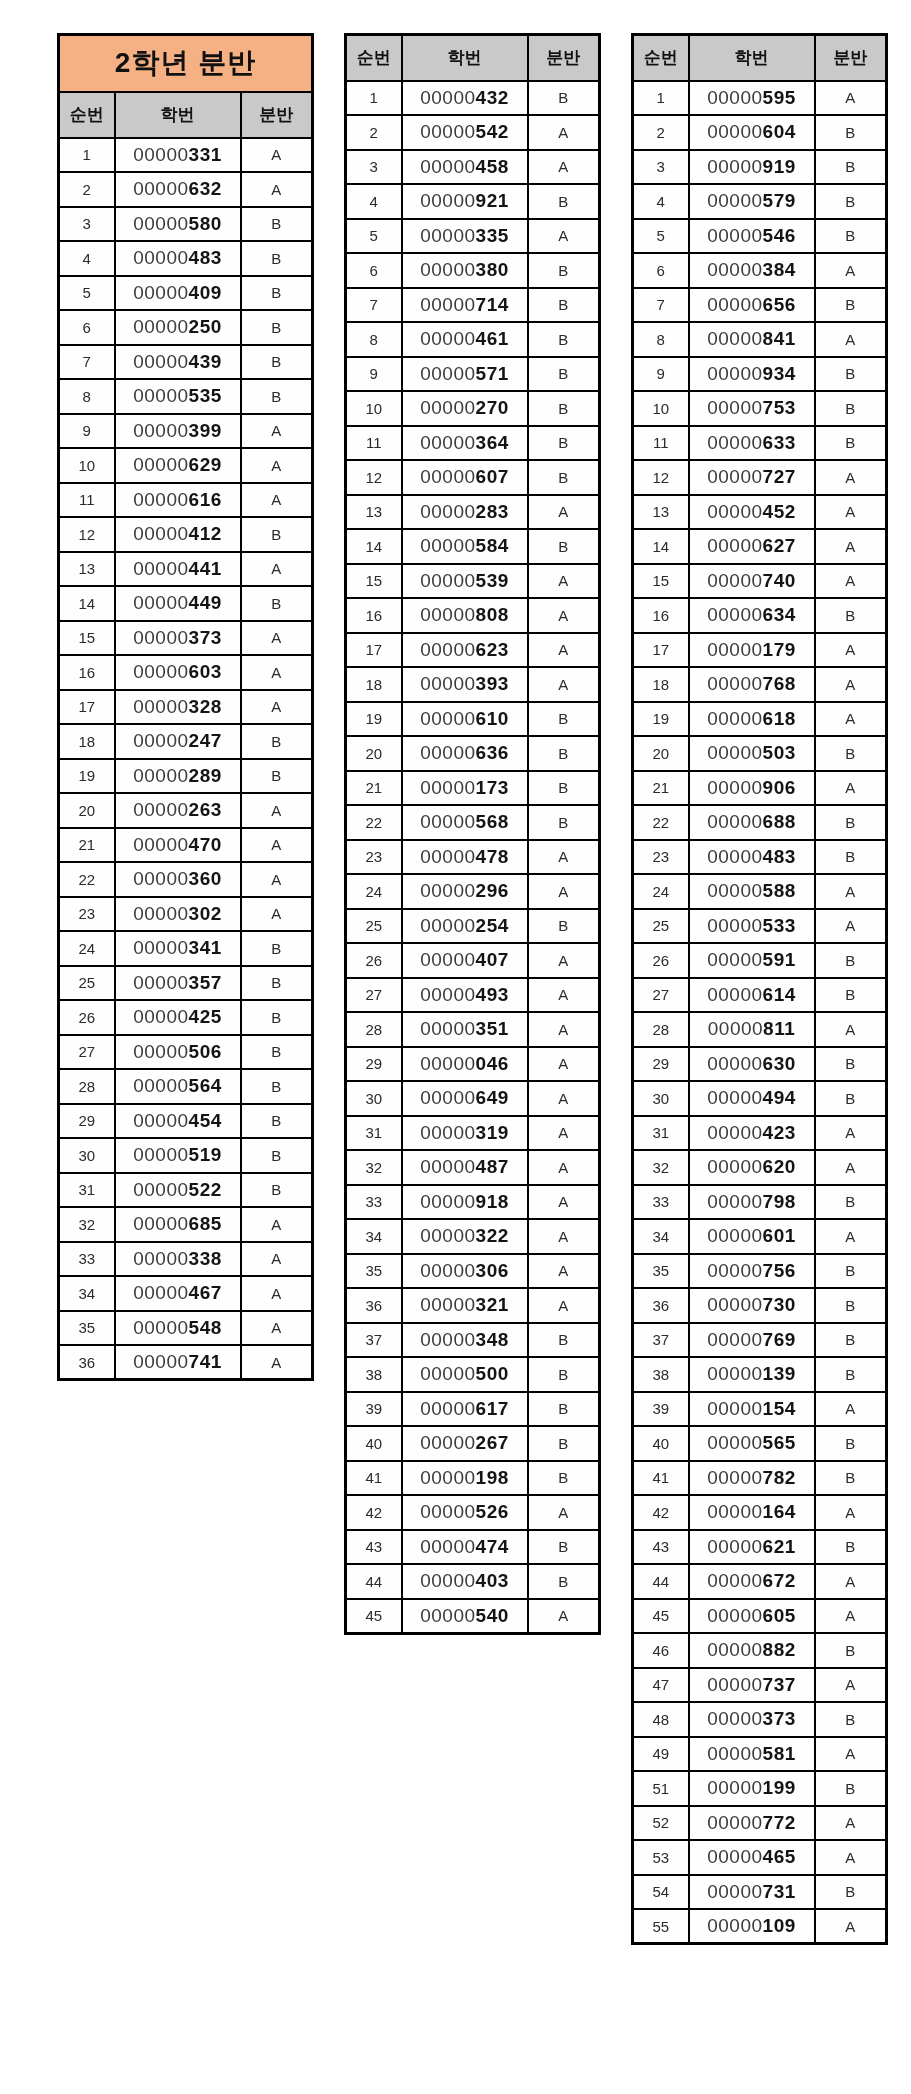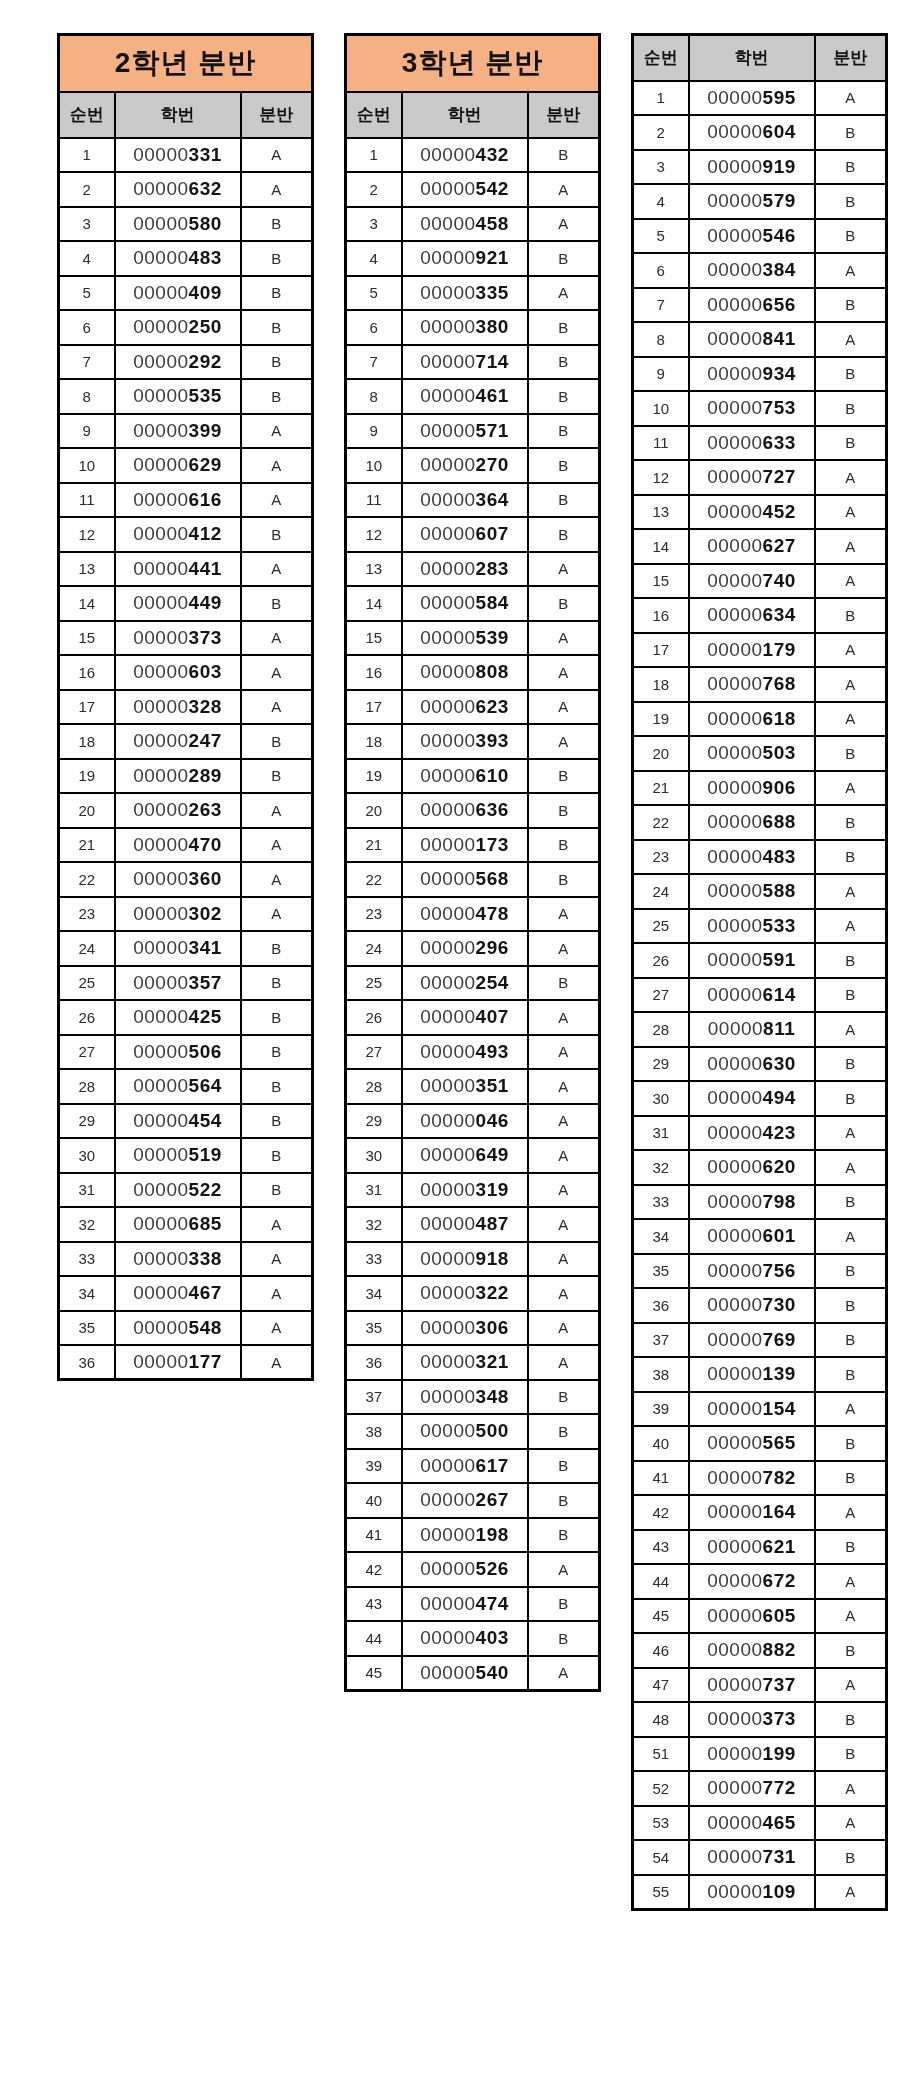--- a/index.html
+++ b/index.html
@@ -148,21 +148,21 @@
     <td class="seq">6</td>
     <td class="sid">
       <span class="mask">00000</span><span class="tail">250</span>
     </td>
     <td class="ban">B</td>
   </tr>
 
   <tr>
     <td class="seq">7</td>
     <td class="sid">
-      <span class="mask">00000</span><span class="tail">292</span>
+      <span class="mask">00000</span><span class="tail">439</span>
     </td>
     <td class="ban">B</td>
   </tr>
 
   <tr>
     <td class="seq">8</td>
     <td class="sid">
       <span class="mask">00000</span><span class="tail">535</span>
     </td>
     <td class="ban">B</td>
@@ -380,400 +380,21 @@
     <td class="seq">35</td>
     <td class="sid">
       <span class="mask">00000</span><span class="tail">548</span>
     </td>
     <td class="ban">A</td>
   </tr>
 
   <tr>
     <td class="seq">36</td>
     <td class="sid">
-      <span class="mask">00000</span><span class="tail">177</span>
-    </td>
-    <td class="ban">A</td>
-  </tr>
-</tbody>
-  </table>
-
-  <table class="ban-table">
-    <colgroup>
-      <col class="c-seq">
-      <col class="c-id">
-      <col class="c-ban">
-    </colgroup>
-    <thead>
-      <tr>
-        <th class="title" colspan="3">3학년 분반</th>
-      </tr>
-      <tr class="cols">
-        <th>순번</th>
-        <th>학번</th>
-        <th>분반</th>
-      </tr>
-    </thead>
-    <tbody>
-  <tr>
-    <td class="seq">1</td>
-    <td class="sid">
-      <span class="mask">00000</span><span class="tail">432</span>
-    </td>
-    <td class="ban">B</td>
-  </tr>
-
-  <tr>
-    <td class="seq">2</td>
-    <td class="sid">
-      <span class="mask">00000</span><span class="tail">542</span>
-    </td>
-    <td class="ban">A</td>
-  </tr>
-
-  <tr>
-    <td class="seq">3</td>
-    <td class="sid">
-      <span class="mask">00000</span><span class="tail">458</span>
-    </td>
-    <td class="ban">A</td>
-  </tr>
-
-  <tr>
-    <td class="seq">4</td>
-    <td class="sid">
-      <span class="mask">00000</span><span class="tail">921</span>
-    </td>
-    <td class="ban">B</td>
-  </tr>
-
-  <tr>
-    <td class="seq">5</td>
-    <td class="sid">
-      <span class="mask">00000</span><span class="tail">335</span>
-    </td>
-    <td class="ban">A</td>
-  </tr>
-
-  <tr>
-    <td class="seq">6</td>
-    <td class="sid">
-      <span class="mask">00000</span><span class="tail">380</span>
-    </td>
-    <td class="ban">B</td>
-  </tr>
-
-  <tr>
-    <td class="seq">7</td>
-    <td class="sid">
-      <span class="mask">00000</span><span class="tail">714</span>
-    </td>
-    <td class="ban">B</td>
-  </tr>
-
-  <tr>
-    <td class="seq">8</td>
-    <td class="sid">
-      <span class="mask">00000</span><span class="tail">461</span>
-    </td>
-    <td class="ban">B</td>
-  </tr>
-
-  <tr>
-    <td class="seq">9</td>
-    <td class="sid">
-      <span class="mask">00000</span><span class="tail">571</span>
-    </td>
-    <td class="ban">B</td>
-  </tr>
-
-  <tr>
-    <td class="seq">10</td>
-    <td class="sid">
-      <span class="mask">00000</span><span class="tail">270</span>
-    </td>
-    <td class="ban">B</td>
-  </tr>
-
-  <tr>
-    <td class="seq">11</td>
-    <td class="sid">
-      <span class="mask">00000</span><span class="tail">364</span>
-    </td>
-    <td class="ban">B</td>
-  </tr>
-
-  <tr>
-    <td class="seq">12</td>
-    <td class="sid">
-      <span class="mask">00000</span><span class="tail">607</span>
-    </td>
-    <td class="ban">B</td>
-  </tr>
-
-  <tr>
-    <td class="seq">13</td>
-    <td class="sid">
-      <span class="mask">00000</span><span class="tail">283</span>
-    </td>
-    <td class="ban">A</td>
-  </tr>
-
-  <tr>
-    <td class="seq">14</td>
-    <td class="sid">
-      <span class="mask">00000</span><span class="tail">584</span>
-    </td>
-    <td class="ban">B</td>
-  </tr>
-
-  <tr>
-    <td class="seq">15</td>
-    <td class="sid">
-      <span class="mask">00000</span><span class="tail">539</span>
-    </td>
-    <td class="ban">A</td>
-  </tr>
-
-  <tr>
-    <td class="seq">16</td>
-    <td class="sid">
-      <span class="mask">00000</span><span class="tail">808</span>
-    </td>
-    <td class="ban">A</td>
-  </tr>
-
-  <tr>
-    <td class="seq">17</td>
-    <td class="sid">
-      <span class="mask">00000</span><span class="tail">623</span>
-    </td>
-    <td class="ban">A</td>
-  </tr>
-
-  <tr>
-    <td class="seq">18</td>
-    <td class="sid">
-      <span class="mask">00000</span><span class="tail">393</span>
-    </td>
-    <td class="ban">A</td>
-  </tr>
-
-  <tr>
-    <td class="seq">19</td>
-    <td class="sid">
-      <span class="mask">00000</span><span class="tail">610</span>
-    </td>
-    <td class="ban">B</td>
-  </tr>
-
-  <tr>
-    <td class="seq">20</td>
-    <td class="sid">
-      <span class="mask">00000</span><span class="tail">636</span>
-    </td>
-    <td class="ban">B</td>
-  </tr>
-
-  <tr>
-    <td class="seq">21</td>
-    <td class="sid">
-      <span class="mask">00000</span><span class="tail">173</span>
-    </td>
-    <td class="ban">B</td>
-  </tr>
-
-  <tr>
-    <td class="seq">22</td>
-    <td class="sid">
-      <span class="mask">00000</span><span class="tail">568</span>
-    </td>
-    <td class="ban">B</td>
-  </tr>
-
-  <tr>
-    <td class="seq">23</td>
-    <td class="sid">
-      <span class="mask">00000</span><span class="tail">478</span>
-    </td>
-    <td class="ban">A</td>
-  </tr>
-
-  <tr>
-    <td class="seq">24</td>
-    <td class="sid">
-      <span class="mask">00000</span><span class="tail">296</span>
-    </td>
-    <td class="ban">A</td>
-  </tr>
-
-  <tr>
-    <td class="seq">25</td>
-    <td class="sid">
-      <span class="mask">00000</span><span class="tail">254</span>
-    </td>
-    <td class="ban">B</td>
-  </tr>
-
-  <tr>
-    <td class="seq">26</td>
-    <td class="sid">
-      <span class="mask">00000</span><span class="tail">407</span>
-    </td>
-    <td class="ban">A</td>
-  </tr>
-
-  <tr>
-    <td class="seq">27</td>
-    <td class="sid">
-      <span class="mask">00000</span><span class="tail">493</span>
-    </td>
-    <td class="ban">A</td>
-  </tr>
-
-  <tr>
-    <td class="seq">28</td>
-    <td class="sid">
-      <span class="mask">00000</span><span class="tail">351</span>
-    </td>
-    <td class="ban">A</td>
-  </tr>
-
-  <tr>
-    <td class="seq">29</td>
-    <td class="sid">
-      <span class="mask">00000</span><span class="tail">046</span>
-    </td>
-    <td class="ban">A</td>
-  </tr>
-
-  <tr>
-    <td class="seq">30</td>
-    <td class="sid">
-      <span class="mask">00000</span><span class="tail">649</span>
-    </td>
-    <td class="ban">A</td>
-  </tr>
-
-  <tr>
-    <td class="seq">31</td>
-    <td class="sid">
-      <span class="mask">00000</span><span class="tail">319</span>
-    </td>
-    <td class="ban">A</td>
-  </tr>
-
-  <tr>
-    <td class="seq">32</td>
-    <td class="sid">
-      <span class="mask">00000</span><span class="tail">487</span>
-    </td>
-    <td class="ban">A</td>
-  </tr>
-
-  <tr>
-    <td class="seq">33</td>
-    <td class="sid">
-      <span class="mask">00000</span><span class="tail">918</span>
-    </td>
-    <td class="ban">A</td>
-  </tr>
-
-  <tr>
-    <td class="seq">34</td>
-    <td class="sid">
-      <span class="mask">00000</span><span class="tail">322</span>
-    </td>
-    <td class="ban">A</td>
-  </tr>
-
-  <tr>
-    <td class="seq">35</td>
-    <td class="sid">
-      <span class="mask">00000</span><span class="tail">306</span>
-    </td>
-    <td class="ban">A</td>
-  </tr>
-
-  <tr>
-    <td class="seq">36</td>
-    <td class="sid">
-      <span class="mask">00000</span><span class="tail">321</span>
-    </td>
-    <td class="ban">A</td>
-  </tr>
-
-  <tr>
-    <td class="seq">37</td>
-    <td class="sid">
-      <span class="mask">00000</span><span class="tail">348</span>
-    </td>
-    <td class="ban">B</td>
-  </tr>
-
-  <tr>
-    <td class="seq">38</td>
-    <td class="sid">
-      <span class="mask">00000</span><span class="tail">500</span>
-    </td>
-    <td class="ban">B</td>
-  </tr>
-
-  <tr>
-    <td class="seq">39</td>
-    <td class="sid">
-      <span class="mask">00000</span><span class="tail">617</span>
-    </td>
-    <td class="ban">B</td>
-  </tr>
-
-  <tr>
-    <td class="seq">40</td>
-    <td class="sid">
-      <span class="mask">00000</span><span class="tail">267</span>
-    </td>
-    <td class="ban">B</td>
-  </tr>
-
-  <tr>
-    <td class="seq">41</td>
-    <td class="sid">
-      <span class="mask">00000</span><span class="tail">198</span>
-    </td>
-    <td class="ban">B</td>
-  </tr>
-
-  <tr>
-    <td class="seq">42</td>
-    <td class="sid">
-      <span class="mask">00000</span><span class="tail">526</span>
-    </td>
-    <td class="ban">A</td>
-  </tr>
-
-  <tr>
-    <td class="seq">43</td>
-    <td class="sid">
-      <span class="mask">00000</span><span class="tail">474</span>
-    </td>
-    <td class="ban">B</td>
-  </tr>
-
-  <tr>
-    <td class="seq">44</td>
-    <td class="sid">
-      <span class="mask">00000</span><span class="tail">403</span>
-    </td>
-    <td class="ban">B</td>
-  </tr>
-
-  <tr>
-    <td class="seq">45</td>
-    <td class="sid">
-      <span class="mask">00000</span><span class="tail">540</span>
+      <span class="mask">00000</span><span class="tail">741</span>
     </td>
     <td class="ban">A</td>
   </tr>
 </tbody>
   </table>
 
   <table class="ban-table">
     <colgroup>
       <col class="c-seq">
       <col class="c-id">
@@ -783,20 +404,396 @@
       <tr class="cols">
         <th>순번</th>
         <th>학번</th>
         <th>분반</th>
       </tr>
     </thead>
     <tbody>
   <tr>
     <td class="seq">1</td>
     <td class="sid">
+      <span class="mask">00000</span><span class="tail">432</span>
+    </td>
+    <td class="ban">B</td>
+  </tr>
+
+  <tr>
+    <td class="seq">2</td>
+    <td class="sid">
+      <span class="mask">00000</span><span class="tail">542</span>
+    </td>
+    <td class="ban">A</td>
+  </tr>
+
+  <tr>
+    <td class="seq">3</td>
+    <td class="sid">
+      <span class="mask">00000</span><span class="tail">458</span>
+    </td>
+    <td class="ban">A</td>
+  </tr>
+
+  <tr>
+    <td class="seq">4</td>
+    <td class="sid">
+      <span class="mask">00000</span><span class="tail">921</span>
+    </td>
+    <td class="ban">B</td>
+  </tr>
+
+  <tr>
+    <td class="seq">5</td>
+    <td class="sid">
+      <span class="mask">00000</span><span class="tail">335</span>
+    </td>
+    <td class="ban">A</td>
+  </tr>
+
+  <tr>
+    <td class="seq">6</td>
+    <td class="sid">
+      <span class="mask">00000</span><span class="tail">380</span>
+    </td>
+    <td class="ban">B</td>
+  </tr>
+
+  <tr>
+    <td class="seq">7</td>
+    <td class="sid">
+      <span class="mask">00000</span><span class="tail">714</span>
+    </td>
+    <td class="ban">B</td>
+  </tr>
+
+  <tr>
+    <td class="seq">8</td>
+    <td class="sid">
+      <span class="mask">00000</span><span class="tail">461</span>
+    </td>
+    <td class="ban">B</td>
+  </tr>
+
+  <tr>
+    <td class="seq">9</td>
+    <td class="sid">
+      <span class="mask">00000</span><span class="tail">571</span>
+    </td>
+    <td class="ban">B</td>
+  </tr>
+
+  <tr>
+    <td class="seq">10</td>
+    <td class="sid">
+      <span class="mask">00000</span><span class="tail">270</span>
+    </td>
+    <td class="ban">B</td>
+  </tr>
+
+  <tr>
+    <td class="seq">11</td>
+    <td class="sid">
+      <span class="mask">00000</span><span class="tail">364</span>
+    </td>
+    <td class="ban">B</td>
+  </tr>
+
+  <tr>
+    <td class="seq">12</td>
+    <td class="sid">
+      <span class="mask">00000</span><span class="tail">607</span>
+    </td>
+    <td class="ban">B</td>
+  </tr>
+
+  <tr>
+    <td class="seq">13</td>
+    <td class="sid">
+      <span class="mask">00000</span><span class="tail">283</span>
+    </td>
+    <td class="ban">A</td>
+  </tr>
+
+  <tr>
+    <td class="seq">14</td>
+    <td class="sid">
+      <span class="mask">00000</span><span class="tail">584</span>
+    </td>
+    <td class="ban">B</td>
+  </tr>
+
+  <tr>
+    <td class="seq">15</td>
+    <td class="sid">
+      <span class="mask">00000</span><span class="tail">539</span>
+    </td>
+    <td class="ban">A</td>
+  </tr>
+
+  <tr>
+    <td class="seq">16</td>
+    <td class="sid">
+      <span class="mask">00000</span><span class="tail">808</span>
+    </td>
+    <td class="ban">A</td>
+  </tr>
+
+  <tr>
+    <td class="seq">17</td>
+    <td class="sid">
+      <span class="mask">00000</span><span class="tail">623</span>
+    </td>
+    <td class="ban">A</td>
+  </tr>
+
+  <tr>
+    <td class="seq">18</td>
+    <td class="sid">
+      <span class="mask">00000</span><span class="tail">393</span>
+    </td>
+    <td class="ban">A</td>
+  </tr>
+
+  <tr>
+    <td class="seq">19</td>
+    <td class="sid">
+      <span class="mask">00000</span><span class="tail">610</span>
+    </td>
+    <td class="ban">B</td>
+  </tr>
+
+  <tr>
+    <td class="seq">20</td>
+    <td class="sid">
+      <span class="mask">00000</span><span class="tail">636</span>
+    </td>
+    <td class="ban">B</td>
+  </tr>
+
+  <tr>
+    <td class="seq">21</td>
+    <td class="sid">
+      <span class="mask">00000</span><span class="tail">173</span>
+    </td>
+    <td class="ban">B</td>
+  </tr>
+
+  <tr>
+    <td class="seq">22</td>
+    <td class="sid">
+      <span class="mask">00000</span><span class="tail">568</span>
+    </td>
+    <td class="ban">B</td>
+  </tr>
+
+  <tr>
+    <td class="seq">23</td>
+    <td class="sid">
+      <span class="mask">00000</span><span class="tail">478</span>
+    </td>
+    <td class="ban">A</td>
+  </tr>
+
+  <tr>
+    <td class="seq">24</td>
+    <td class="sid">
+      <span class="mask">00000</span><span class="tail">296</span>
+    </td>
+    <td class="ban">A</td>
+  </tr>
+
+  <tr>
+    <td class="seq">25</td>
+    <td class="sid">
+      <span class="mask">00000</span><span class="tail">254</span>
+    </td>
+    <td class="ban">B</td>
+  </tr>
+
+  <tr>
+    <td class="seq">26</td>
+    <td class="sid">
+      <span class="mask">00000</span><span class="tail">407</span>
+    </td>
+    <td class="ban">A</td>
+  </tr>
+
+  <tr>
+    <td class="seq">27</td>
+    <td class="sid">
+      <span class="mask">00000</span><span class="tail">493</span>
+    </td>
+    <td class="ban">A</td>
+  </tr>
+
+  <tr>
+    <td class="seq">28</td>
+    <td class="sid">
+      <span class="mask">00000</span><span class="tail">351</span>
+    </td>
+    <td class="ban">A</td>
+  </tr>
+
+  <tr>
+    <td class="seq">29</td>
+    <td class="sid">
+      <span class="mask">00000</span><span class="tail">046</span>
+    </td>
+    <td class="ban">A</td>
+  </tr>
+
+  <tr>
+    <td class="seq">30</td>
+    <td class="sid">
+      <span class="mask">00000</span><span class="tail">649</span>
+    </td>
+    <td class="ban">A</td>
+  </tr>
+
+  <tr>
+    <td class="seq">31</td>
+    <td class="sid">
+      <span class="mask">00000</span><span class="tail">319</span>
+    </td>
+    <td class="ban">A</td>
+  </tr>
+
+  <tr>
+    <td class="seq">32</td>
+    <td class="sid">
+      <span class="mask">00000</span><span class="tail">487</span>
+    </td>
+    <td class="ban">A</td>
+  </tr>
+
+  <tr>
+    <td class="seq">33</td>
+    <td class="sid">
+      <span class="mask">00000</span><span class="tail">918</span>
+    </td>
+    <td class="ban">A</td>
+  </tr>
+
+  <tr>
+    <td class="seq">34</td>
+    <td class="sid">
+      <span class="mask">00000</span><span class="tail">322</span>
+    </td>
+    <td class="ban">A</td>
+  </tr>
+
+  <tr>
+    <td class="seq">35</td>
+    <td class="sid">
+      <span class="mask">00000</span><span class="tail">306</span>
+    </td>
+    <td class="ban">A</td>
+  </tr>
+
+  <tr>
+    <td class="seq">36</td>
+    <td class="sid">
+      <span class="mask">00000</span><span class="tail">321</span>
+    </td>
+    <td class="ban">A</td>
+  </tr>
+
+  <tr>
+    <td class="seq">37</td>
+    <td class="sid">
+      <span class="mask">00000</span><span class="tail">348</span>
+    </td>
+    <td class="ban">B</td>
+  </tr>
+
+  <tr>
+    <td class="seq">38</td>
+    <td class="sid">
+      <span class="mask">00000</span><span class="tail">500</span>
+    </td>
+    <td class="ban">B</td>
+  </tr>
+
+  <tr>
+    <td class="seq">39</td>
+    <td class="sid">
+      <span class="mask">00000</span><span class="tail">617</span>
+    </td>
+    <td class="ban">B</td>
+  </tr>
+
+  <tr>
+    <td class="seq">40</td>
+    <td class="sid">
+      <span class="mask">00000</span><span class="tail">267</span>
+    </td>
+    <td class="ban">B</td>
+  </tr>
+
+  <tr>
+    <td class="seq">41</td>
+    <td class="sid">
+      <span class="mask">00000</span><span class="tail">198</span>
+    </td>
+    <td class="ban">B</td>
+  </tr>
+
+  <tr>
+    <td class="seq">42</td>
+    <td class="sid">
+      <span class="mask">00000</span><span class="tail">526</span>
+    </td>
+    <td class="ban">A</td>
+  </tr>
+
+  <tr>
+    <td class="seq">43</td>
+    <td class="sid">
+      <span class="mask">00000</span><span class="tail">474</span>
+    </td>
+    <td class="ban">B</td>
+  </tr>
+
+  <tr>
+    <td class="seq">44</td>
+    <td class="sid">
+      <span class="mask">00000</span><span class="tail">403</span>
+    </td>
+    <td class="ban">B</td>
+  </tr>
+
+  <tr>
+    <td class="seq">45</td>
+    <td class="sid">
+      <span class="mask">00000</span><span class="tail">540</span>
+    </td>
+    <td class="ban">A</td>
+  </tr>
+</tbody>
+  </table>
+
+  <table class="ban-table">
+    <colgroup>
+      <col class="c-seq">
+      <col class="c-id">
+      <col class="c-ban">
+    </colgroup>
+    <thead>
+      <tr class="cols">
+        <th>순번</th>
+        <th>학번</th>
+        <th>분반</th>
+      </tr>
+    </thead>
+    <tbody>
+  <tr>
+    <td class="seq">1</td>
+    <td class="sid">
       <span class="mask">00000</span><span class="tail">595</span>
     </td>
     <td class="ban">A</td>
   </tr>
 
   <tr>
     <td class="seq">2</td>
     <td class="sid">
       <span class="mask">00000</span><span class="tail">604</span>
     </td>
@@ -1164,20 +1161,27 @@
   </tr>
 
   <tr>
     <td class="seq">48</td>
     <td class="sid">
       <span class="mask">00000</span><span class="tail">373</span>
     </td>
     <td class="ban">B</td>
   </tr>
 
+  <tr>
+    <td class="seq">49</td>
+    <td class="sid">
+      <span class="mask">00000</span><span class="tail">581</span>
+    </td>
+    <td class="ban">A</td>
+  </tr>
 
 
   <tr>
     <td class="seq">51</td>
     <td class="sid">
       <span class="mask">00000</span><span class="tail">199</span>
     </td>
     <td class="ban">B</td>
   </tr>
 

